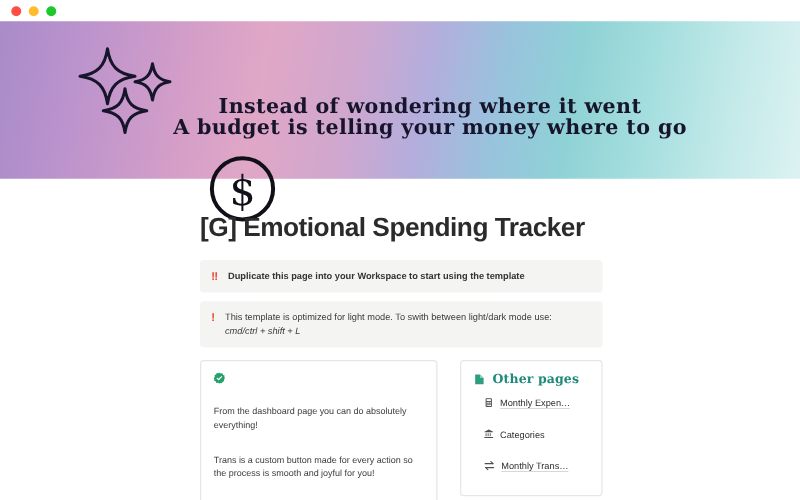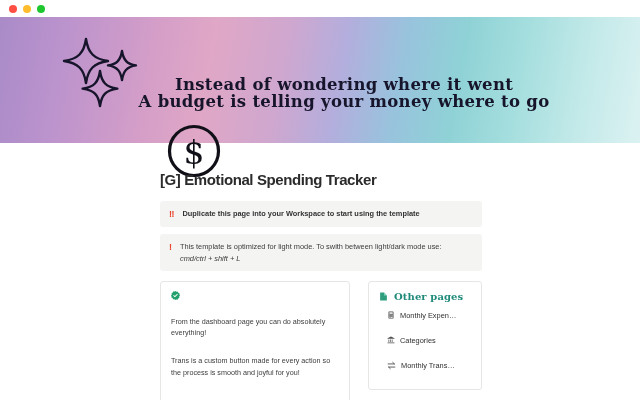--- a/index.html
+++ b/index.html
@@ -68,21 +68,21 @@
     padding: 0 0 0 0;
     position: relative;
   }
   .content {
     width: 322px;
     margin: 0 auto;
     margin-left: 160px;
     padding-top: 28px;
   }
   .page-title {
-    font-size: 15px;
+    font-size: 21px;
     font-weight: bold;
     color: #2b2b2b;
     letter-spacing: -0.4px;
     line-height: 1.15;
     margin-bottom: 13px;
   }
 
   
   .callout {
     background: #f4f4f3;

